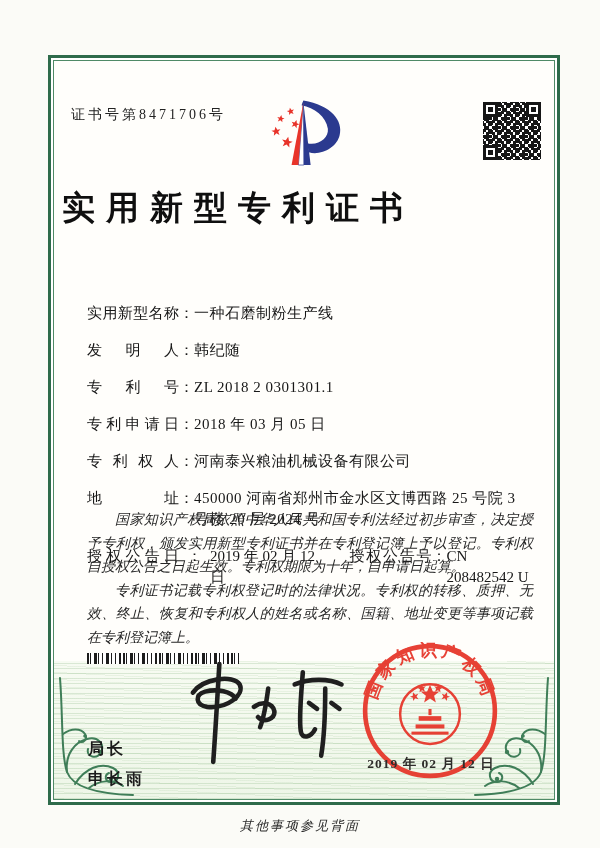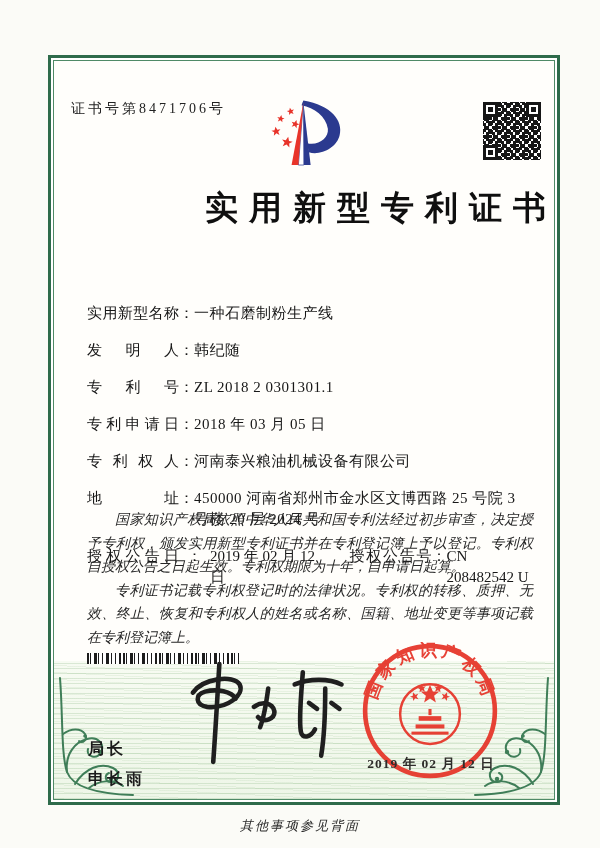--- a/index.html
+++ b/index.html
@@ -24,21 +24,21 @@
   
   .green-band {
     position:absolute; left:3px; right:3px; bottom:3px; height:138px;
     background:
       repeating-linear-gradient(0deg, rgba(110,165,105,0.22) 0 1px, rgba(255,255,255,0) 1px 5px),
       repeating-linear-gradient(3deg, rgba(130,180,120,0.12) 0 1px, rgba(255,255,255,0) 1px 7px),
       linear-gradient(180deg,#f7fbf2 0%, #eef6e8 100%);
   }
 
   .cert-no {
-    position:absolute; left:20px; top:42px;
+    position:absolute; left:20px; top:48px;
     font-size:14px; letter-spacing:3px; color:#222;
   }
 
   .logo { position:absolute; left:197px; top:28px; width:118px; height:100px; }
   .qr {
     position:absolute; left:432px; top:44px; width:58px; height:58px;
     background-color:#fff;
     background-image:
       repeating-conic-gradient(#161616 0% 25%, rgba(255,255,255,0) 0% 50%),
       repeating-conic-gradient(#161616 0% 25%, #ffffff 0% 50%);
@@ -51,22 +51,22 @@
   }
   .qr .finder::after {
     content:""; position:absolute; left:2px; top:2px; width:5px; height:5px; background:#161616;
   }
   .qr .f-tl { left:0; top:0; }
   .qr .f-tr { right:0; top:0; }
   .qr .f-bl { left:0; bottom:0; }
 
   .title {
     position:absolute; left:0; top:128px; width:100%;
-    text-align:right; font-size:33px; font-weight:bold;
-    letter-spacing:11px; padding-left:24px; color:#0f0f0f;
+    text-align:left; font-size:33px; font-weight:bold;
+    letter-spacing:11px; padding-left:11px; color:#0f0f0f;
   }
 
   
   .fields { position:absolute; left:36px; top:206px; width:446px; font-size:15px; color:#171717;margin-top:39px; }
   .frow { display:flex; align-items:flex-start; margin-bottom:16px; line-height:21px; }
   .flabel {
     width:92px; flex:0 0 92px;
     text-align:justify; text-align-last:justify;
   }
   .fcolon { flex:0 0 14px; }

